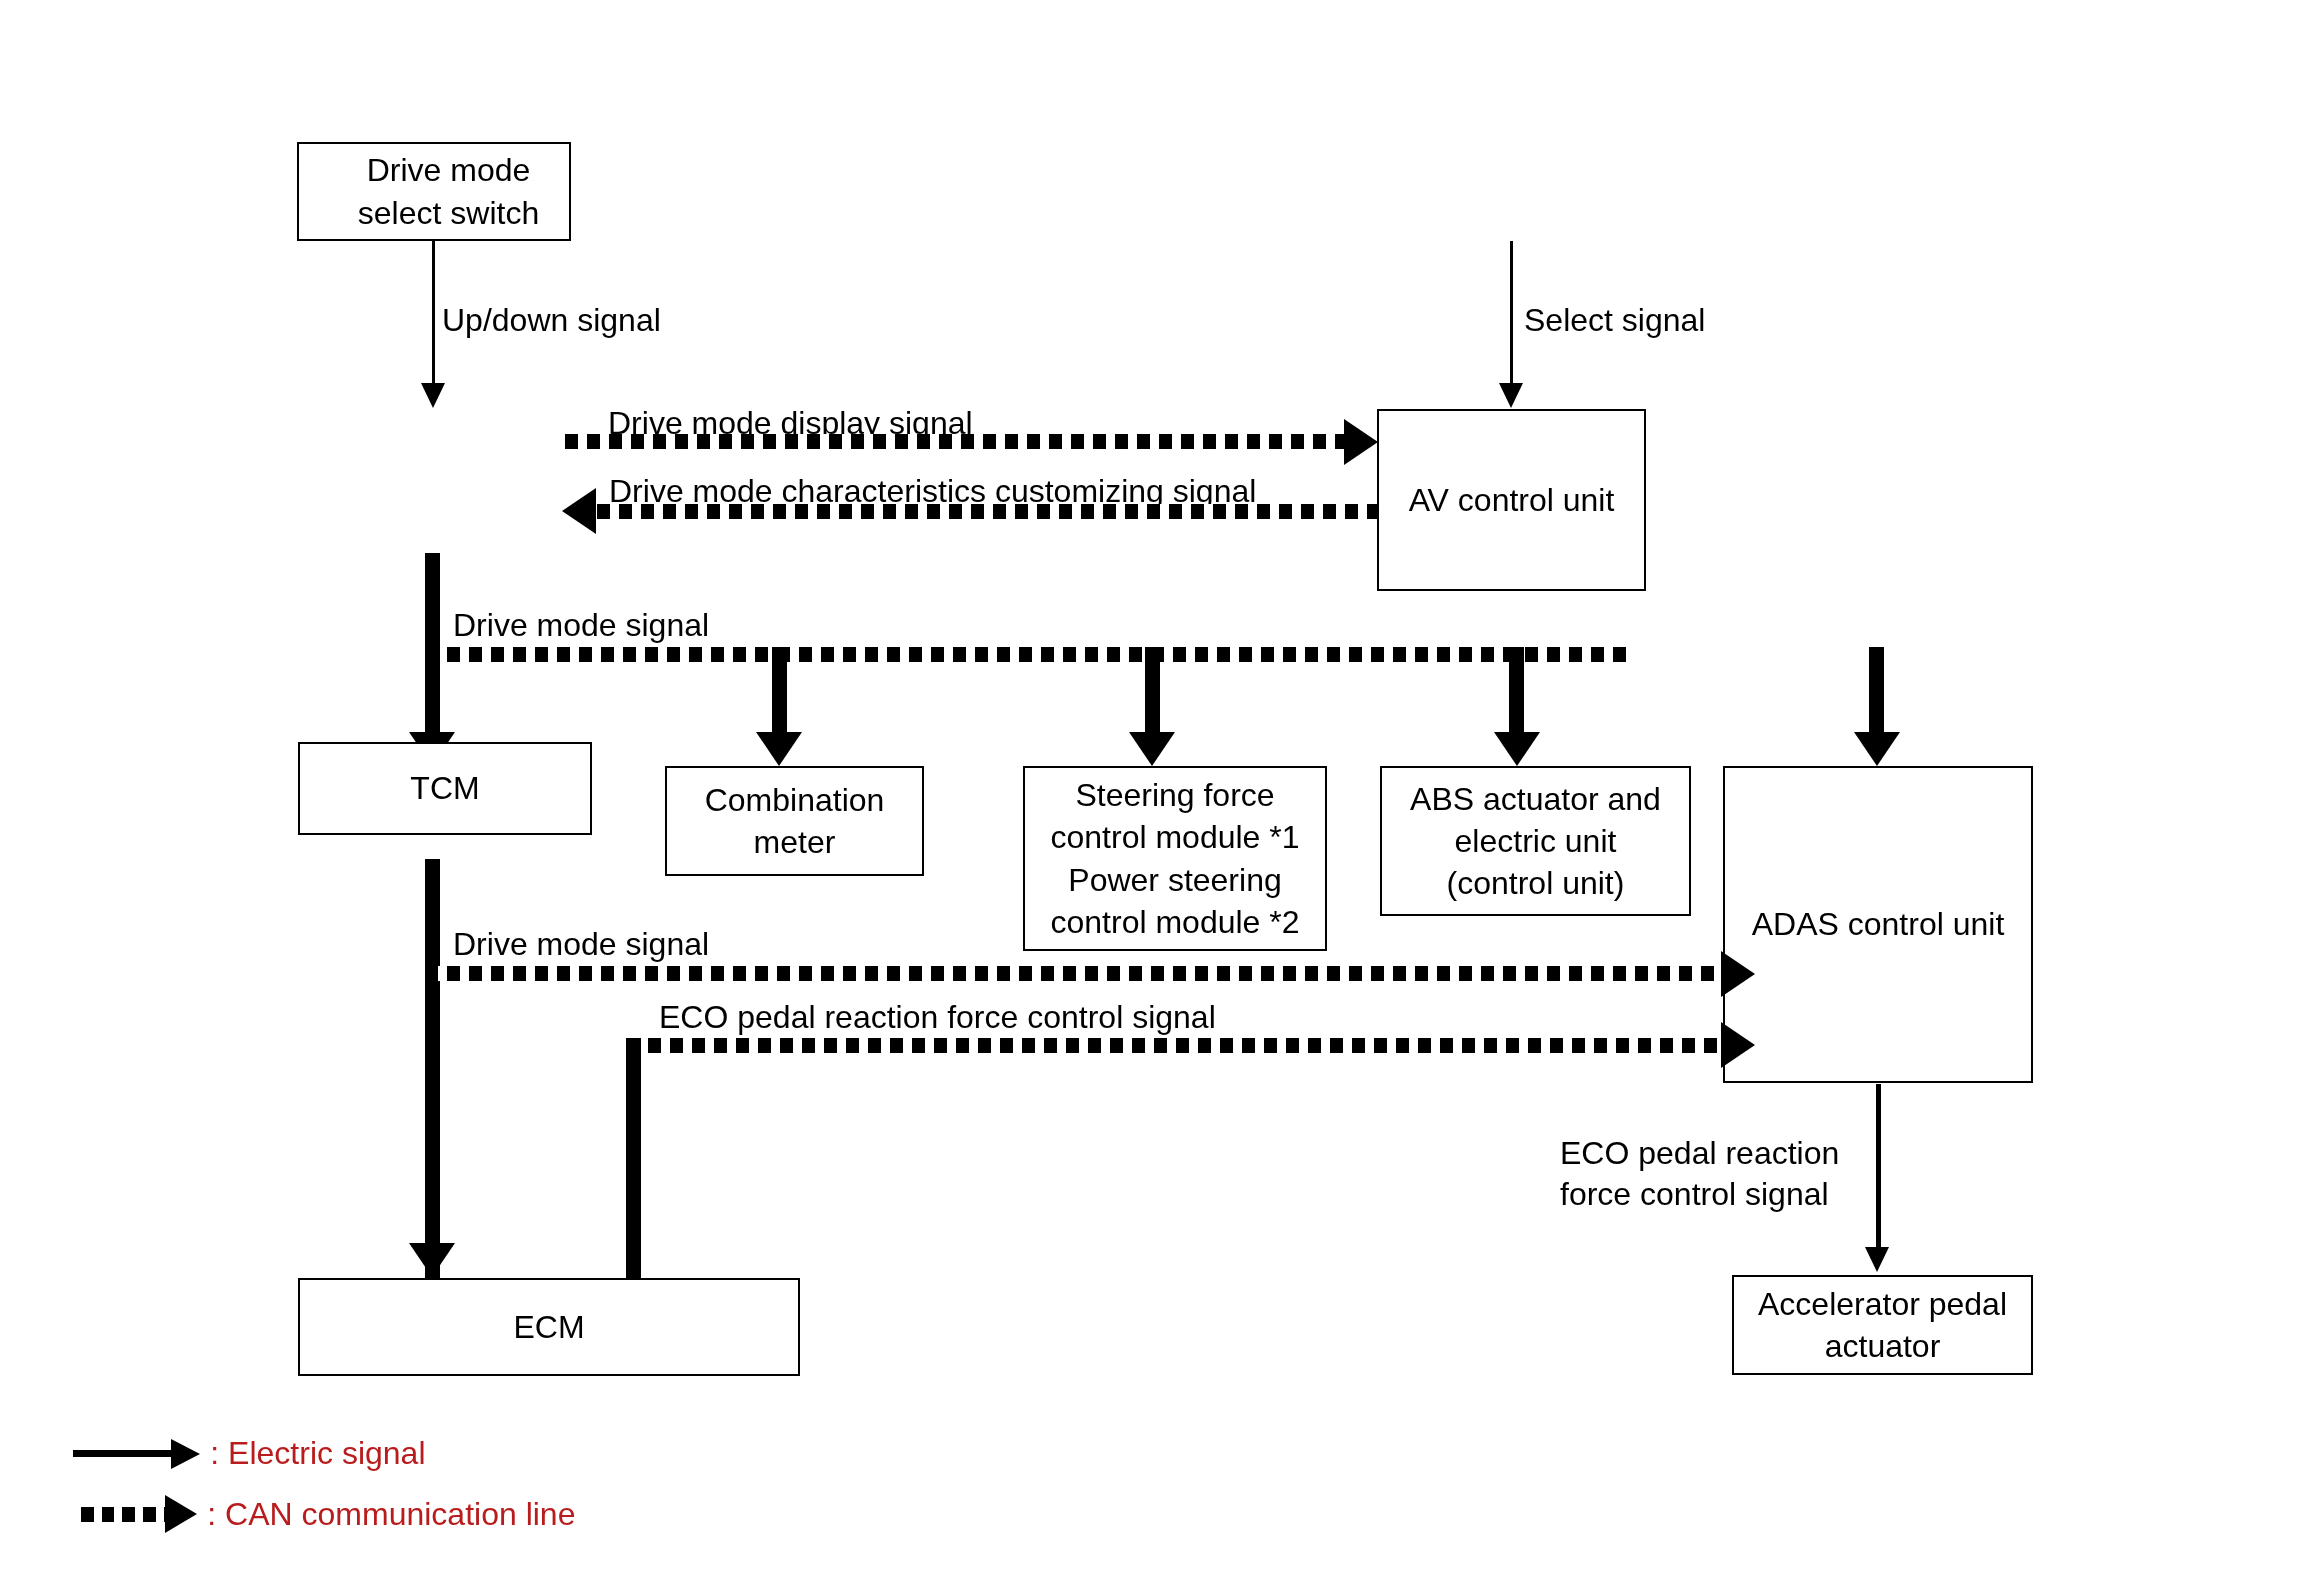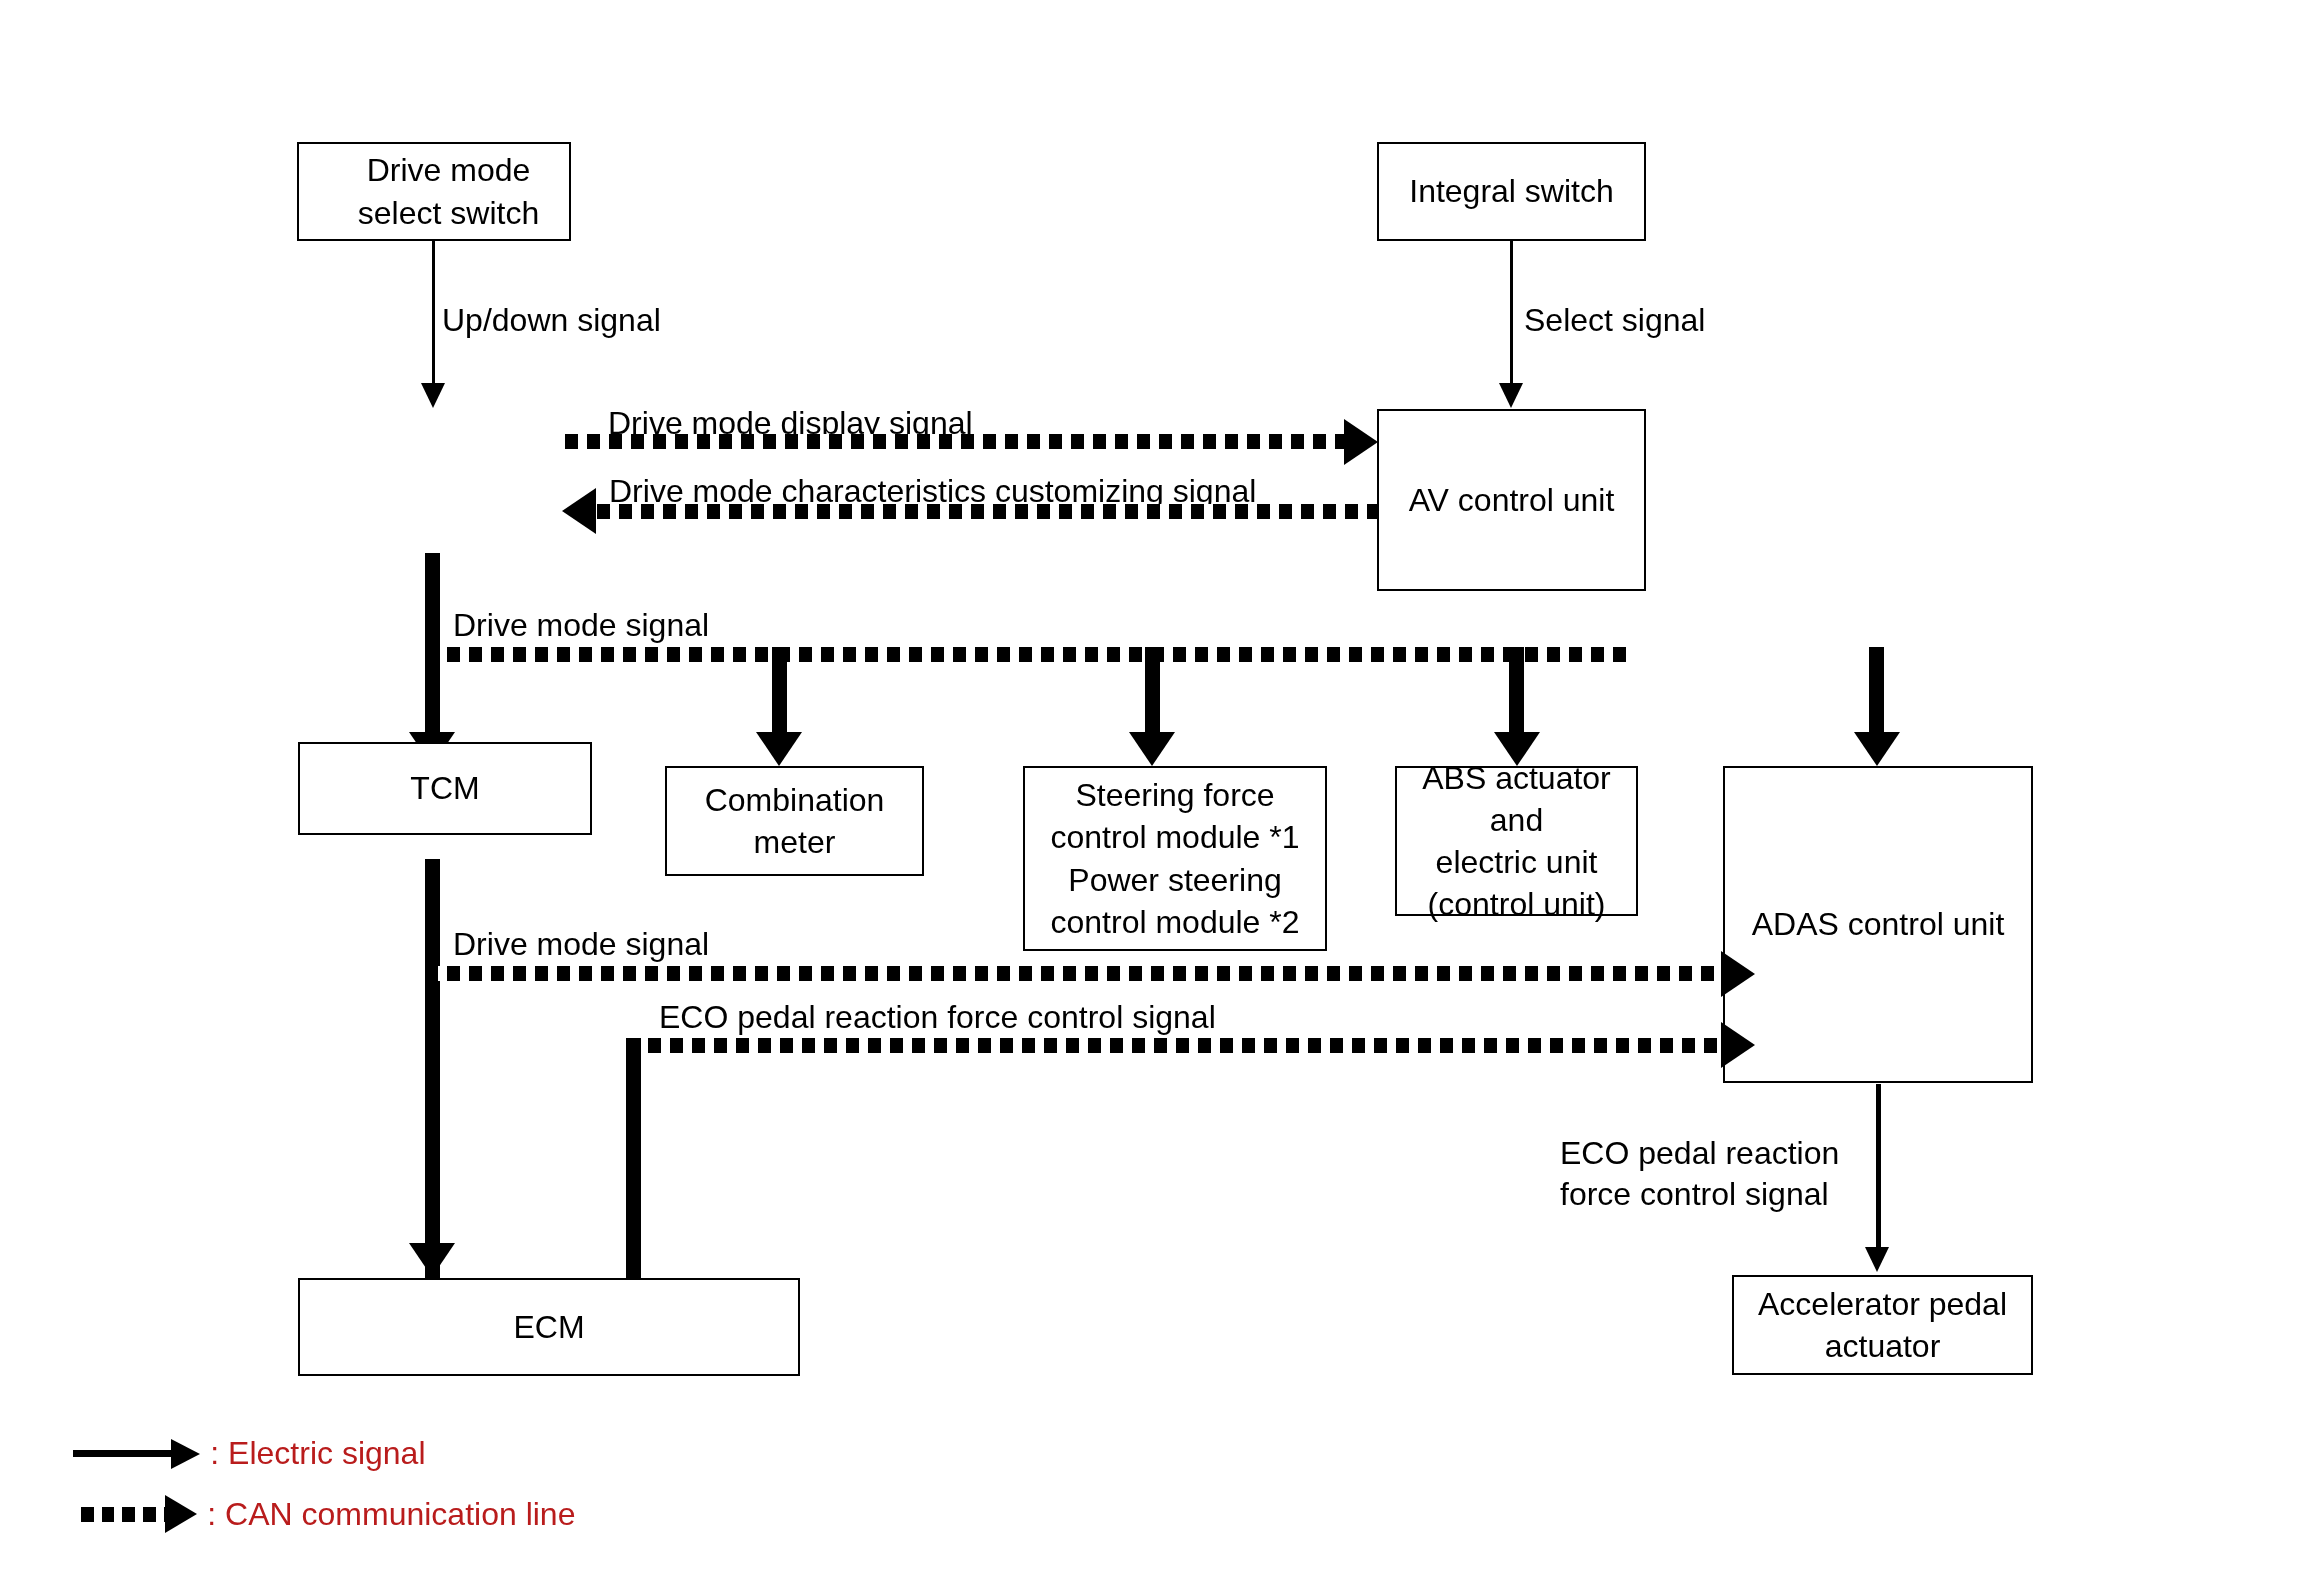--- a/index.html
+++ b/index.html
@@ -105,21 +105,20 @@
   }
 </style>
 </head>
 <body>
 
 <div id="stage">
 
   <div class="box" style="left:297px;top:142px;width:274px;height:99px;padding-left:29px;">Drive mode
 select switch</div>
 
-  <div class="box" style="left:1377px;top:142px;width:269px;height:99px;">Integral switch</div>
 
   <div class="eline-v" style="left:432px;top:241px;width:3.4px;height:146px;"></div>
   <div class="arw-down-s" style="left:421px;top:383px;"></div>
   <div class="lbl" style="left:442px;top:300px;">Up/down signal</div>
 
   <div class="eline-v" style="left:1510px;top:241px;width:3.4px;height:146px;"></div>
   <div class="arw-down-s" style="left:1499px;top:383px;"></div>
   <div class="lbl" style="left:1524px;top:300px;">Select signal</div>
 
 
@@ -156,21 +155,21 @@
   <div class="box" style="left:298px;top:742px;width:294px;height:93px;">TCM</div>
 
   <div class="box" style="left:665px;top:766px;width:259px;height:110px;">Combination
 meter</div>
 
   <div class="box" style="left:1023px;top:766px;width:304px;height:185px;">Steering force
 control module *1
 Power steering
 control module *2</div>
 
-  <div class="box" style="left:1380px;top:766px;width:243px;height:150px;margin-left:15px;">ABS actuator and
+  <div class="box" style="left:1380px;top:766px;width:311px;height:150px;">ABS actuator and
 electric unit
 (control unit)</div>
 
   <div class="box" style="left:1723px;top:766px;width:310px;height:317px;">ADAS control unit</div>
 
   <div class="can-v" style="left:425px;top:859px;height:419px;"></div>
   <div class="can-arw-down" style="left:409px;top:1243px;"></div>
 
   <div class="lbl" style="left:453px;top:924px;">Drive mode signal</div>
   <div class="can-h" style="left:425px;top:966px;width:1299px;"></div>

